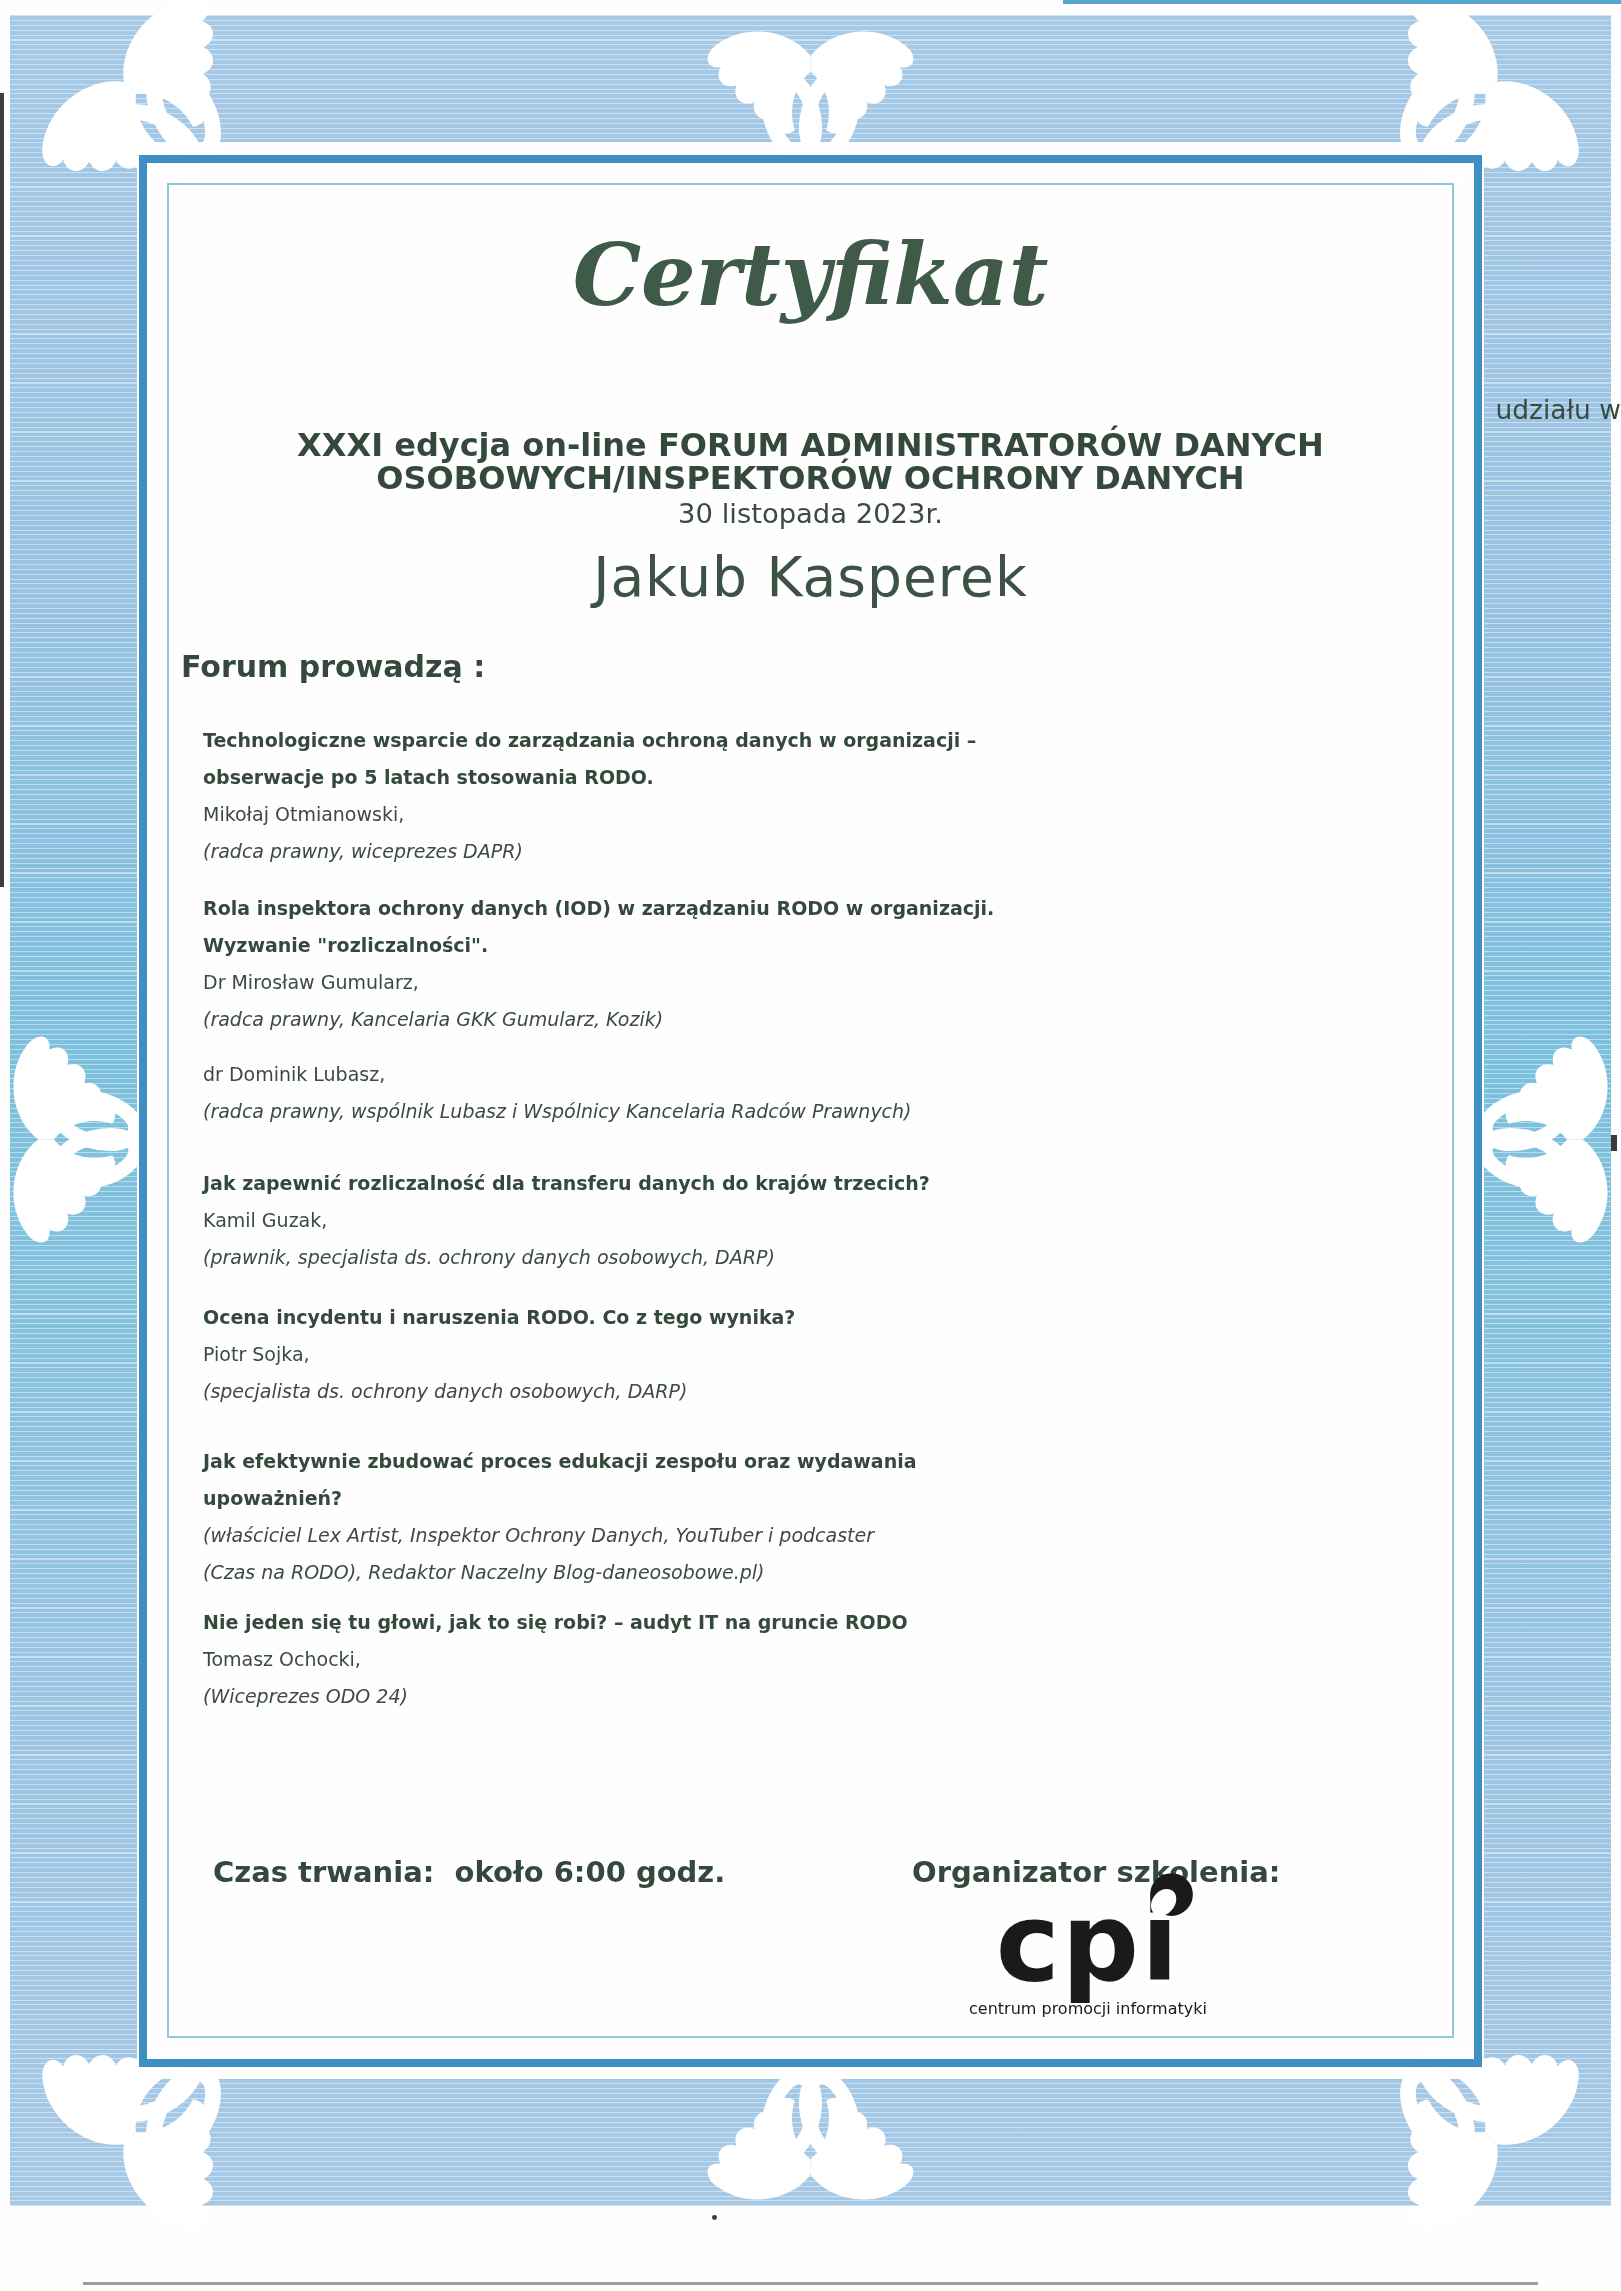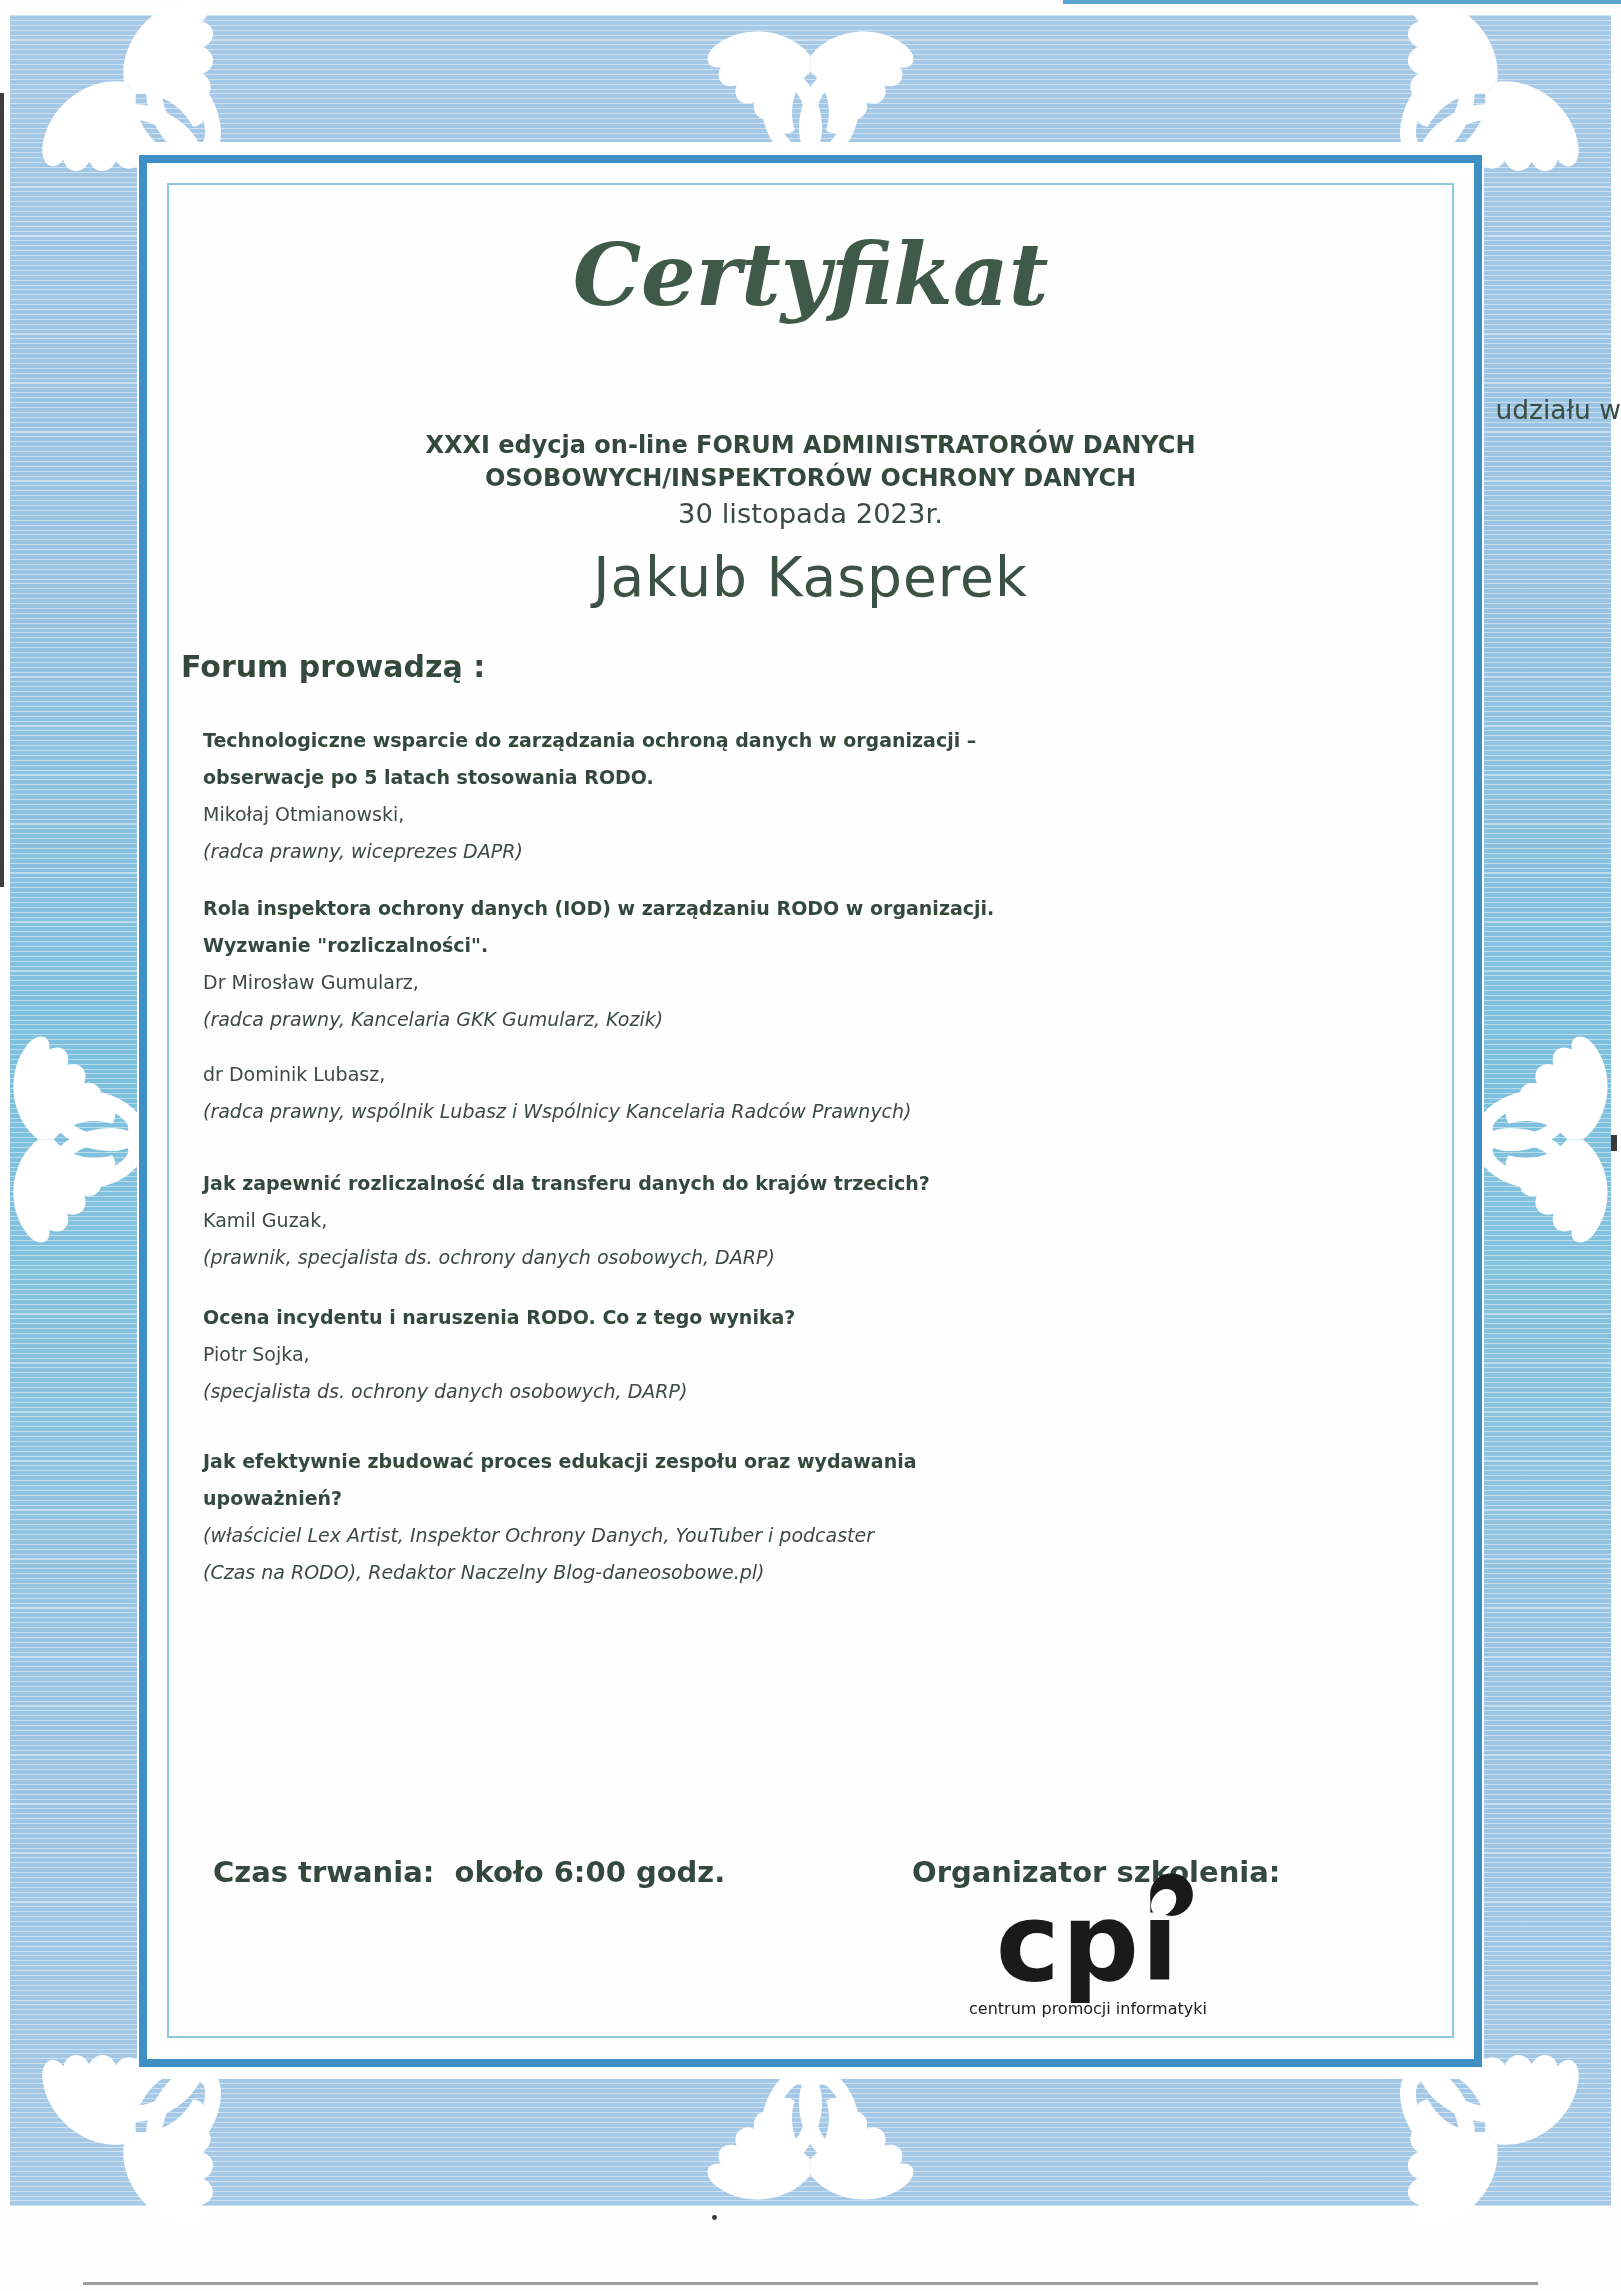--- a/index.html
+++ b/index.html
@@ -31,21 +31,21 @@
   .art-dot{left:712px;top:2215px;width:4.9px;height:4.9px;background:#3a3a3a;border-radius:50%;}
 
   
   .content{position:absolute;inset:0;border-radius:10px;}
   .doc-title{position:absolute;top:228px;left:0;width:100%;text-align:center;
              font-family:"DejaVu Serif","Liberation Serif",serif;font-style:italic;font-weight:600;
              font-size:86px;line-height:1.1;color:#3f5a49;}
   .sub-participation{position:absolute;top:394px;left:0;width:100%;text-align:right;
                      font-size:26.5px;color:#3c4b40;}
   .sub-event{position:absolute;top:429px;left:0;width:100%;text-align:center;
-             font-weight:bold;font-size:24px;line-height:33px;color:#34493c;white-space:pre-line;}
+             font-weight:bold;font-size:32px;line-height:33px;color:#34493c;white-space:pre-line;}
   .sub-date{position:absolute;top:498px;left:0;width:100%;text-align:center;font-size:27.4px;color:#3c4b40;}
   .recipient{position:absolute;top:545px;left:0;width:100%;text-align:center;
              font-size:55px;color:#3b5245;letter-spacing:1px;}
   .forum-label{position:absolute;top:649px;left:181px;font-weight:bold;font-size:30px;color:#34493c;}
 
   .sessions{position:absolute;left:203px;top:722px;width:1230px;}
   .session{font-size:19px;line-height:37px;}
   .s-title{font-weight:bold;color:#34493c;white-space:pre-line;}
   .s-speaker{color:#3c4b40;}
   .s-creds{font-style:italic;color:#3c4b40;white-space:pre-line;}
@@ -159,20 +159,25 @@
         <div class="s-title">Ocena incydentu i naruszenia RODO. Co z tego wynika?</div>
         <div class="s-speaker">Piotr Sojka,</div>
         <div class="s-creds">(specjalista ds. ochrony danych osobowych, DARP)</div>
       </div>
       <div class="session">
         <div class="s-title">Jak efektywnie zbudować proces edukacji zespołu oraz wydawania
 upoważnień?</div>
         <div class="s-creds">(właściciel Lex Artist, Inspektor Ochrony Danych, YouTuber i podcaster
 (Czas na RODO), Redaktor Naczelny Blog-daneosobowe.pl)</div>
       </div>
+      <div class="session">
+        <div class="s-title">Nie jeden się tu głowi, jak to się robi? – audyt IT na gruncie RODO</div>
+        <div class="s-speaker">Tomasz Ochocki,</div>
+        <div class="s-creds">(Wiceprezes ODO 24)</div>
+      </div>
     </div>
 
     <div class="duration">Czas trwania:  około 6:00 godz.</div>
     <div class="organizer">Organizator szkolenia:</div>
 
     <div class="logo-wrap">
       <div class="logo-row">
         <span class="logo-text">cpi</span>
         <svg class="logo-dot" viewBox="0 0 40 40">
           <circle cx="20" cy="20" r="19" fill="#1a1a1a"></circle>

